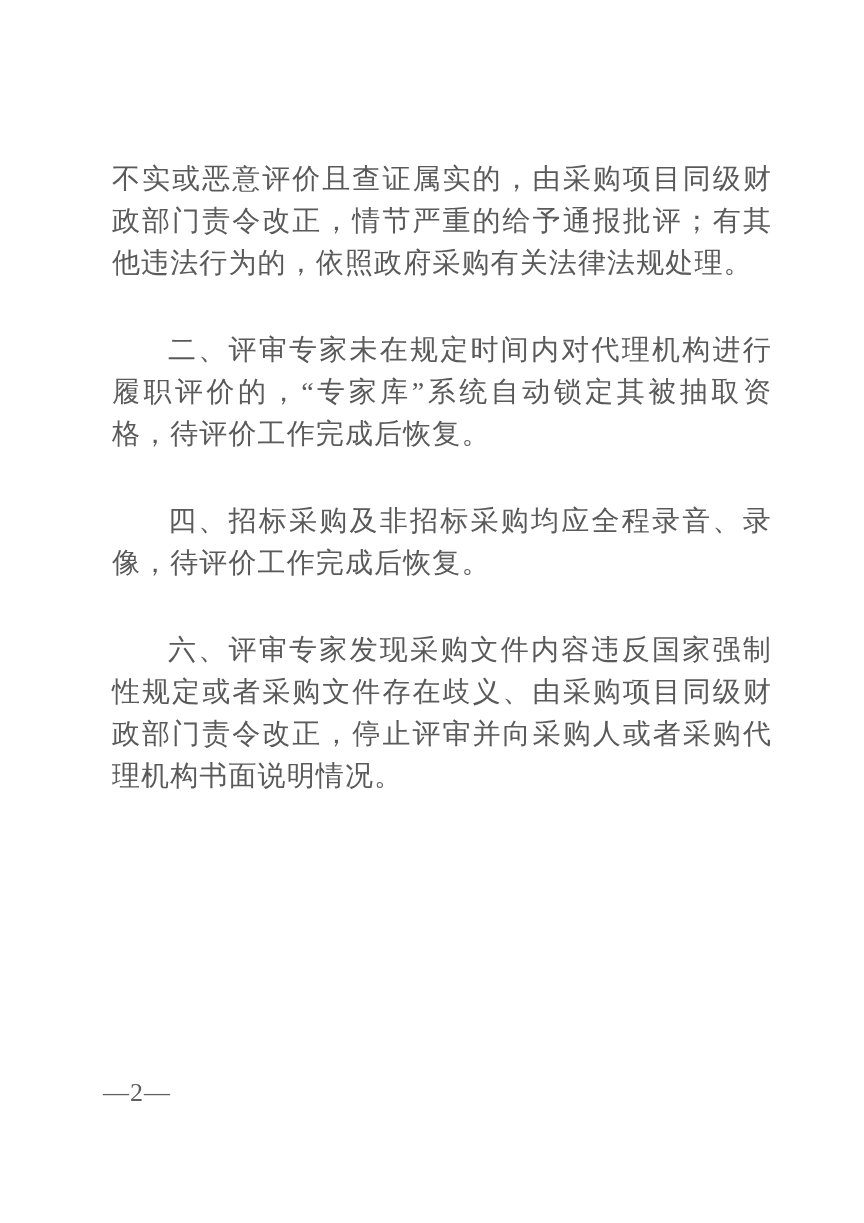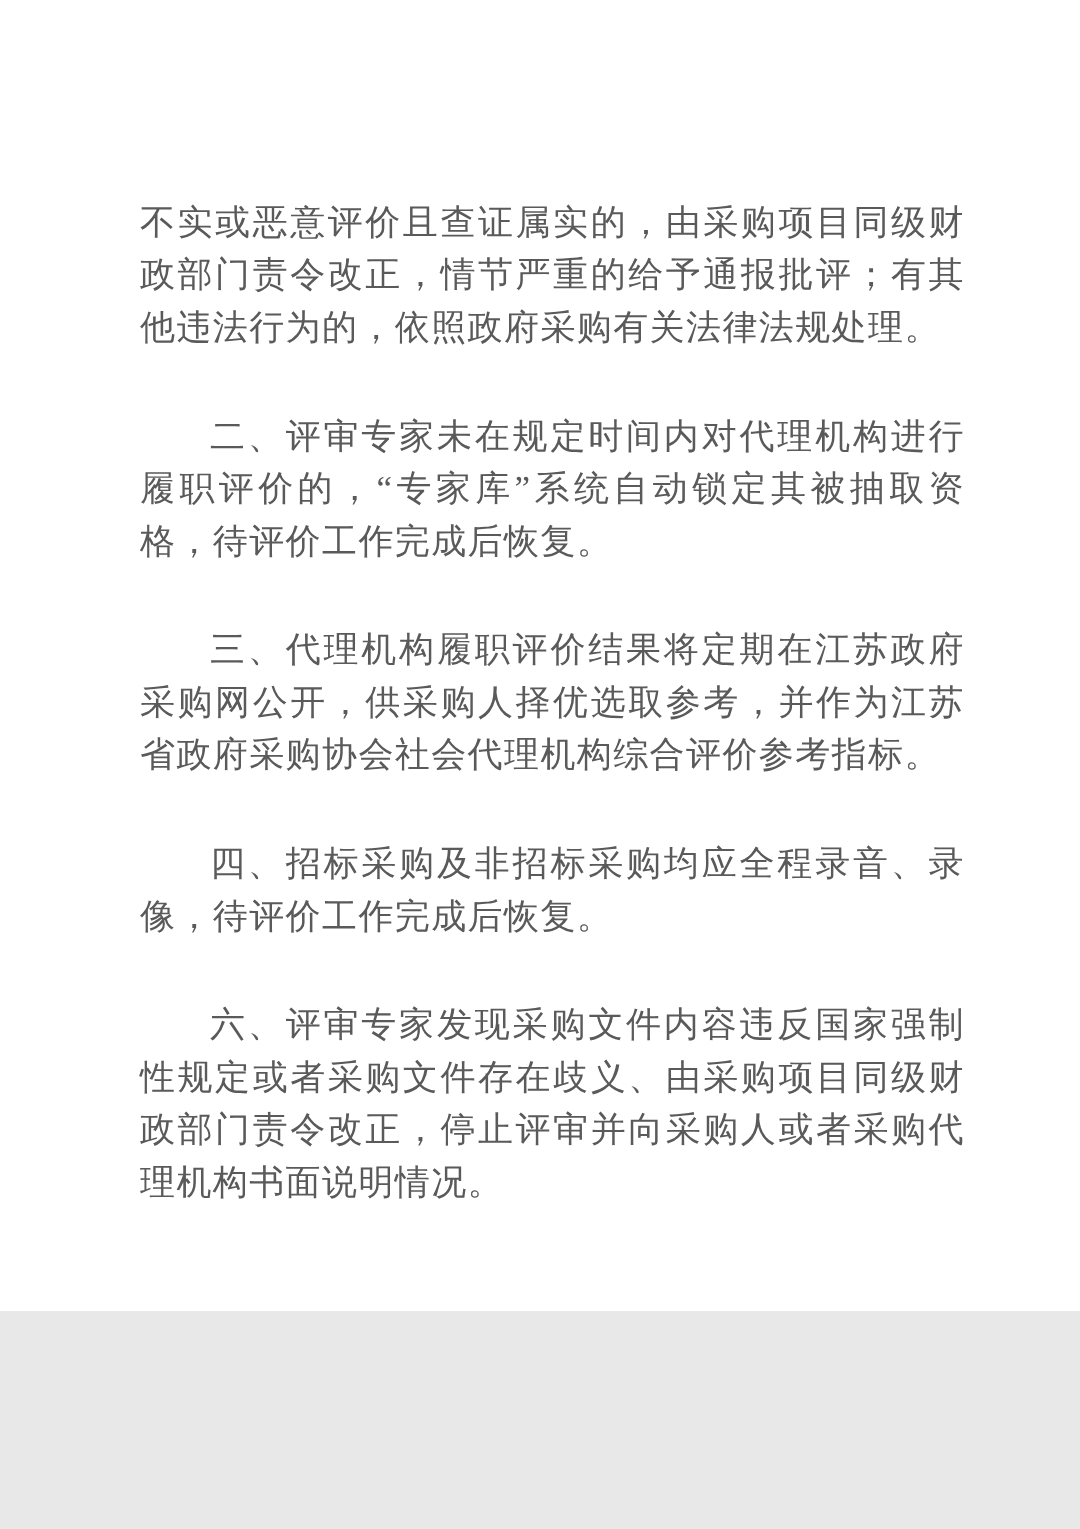--- a/index.html
+++ b/index.html
@@ -4,21 +4,21 @@
 <style>
   html, body {
     margin: 0;
     padding: 0;
     background: #e8e8e8;
     font-family: "Liberation Serif", "DejaVu Serif", serif;
   }
   .page {
     position: relative;
     width: 864px;
-    height: 1049px;
+    height: 1223px;
     margin: 0 auto;
     background: #ffffff;
     overflow: hidden;
   }
   .content {
     position: absolute;
     left: 112px;
     top: 158px;
     width: 660px;
     font-size: 28px;
@@ -45,21 +45,20 @@
     letter-spacing: 1px;
   }
 </style>
 </head>
 <body>
 
 <div class="page">
   <div class="content">
     <p>不实或恶意评价且查证属实的，由采购项目同级财政部门责令改正，情节严重的给予通报批评；有其他违法行为的，依照政府采购有关法律法规处理。</p>
     <p class="indent">二、评审专家未在规定时间内对代理机构进行履职评价的，“专家库”系统自动锁定其被抽取资格，待评价工作完成后恢复。</p>
-    <p class="indent">三、代理机构履职评价结果将定期在江苏政府采购网公开，供采购人择优选取参考，并作为江苏省政府采购协会社会代理机构综合评价参考指标。</p>
     <p class="indent">四、招标采购及非招标采购均应全程录音、录像，待评价工作完成后恢复。</p>
     <p class="indent">六、评审专家发现采购文件内容违反国家强制性规定或者采购文件存在歧义、由采购项目同级财政部门责令改正，停止评审并向采购人或者采购代理机构书面说明情况。</p>
   </div>
 
   <div class="footer">
     <span>—2—</span>
   </div>
 </div>
 
 </body></html>

